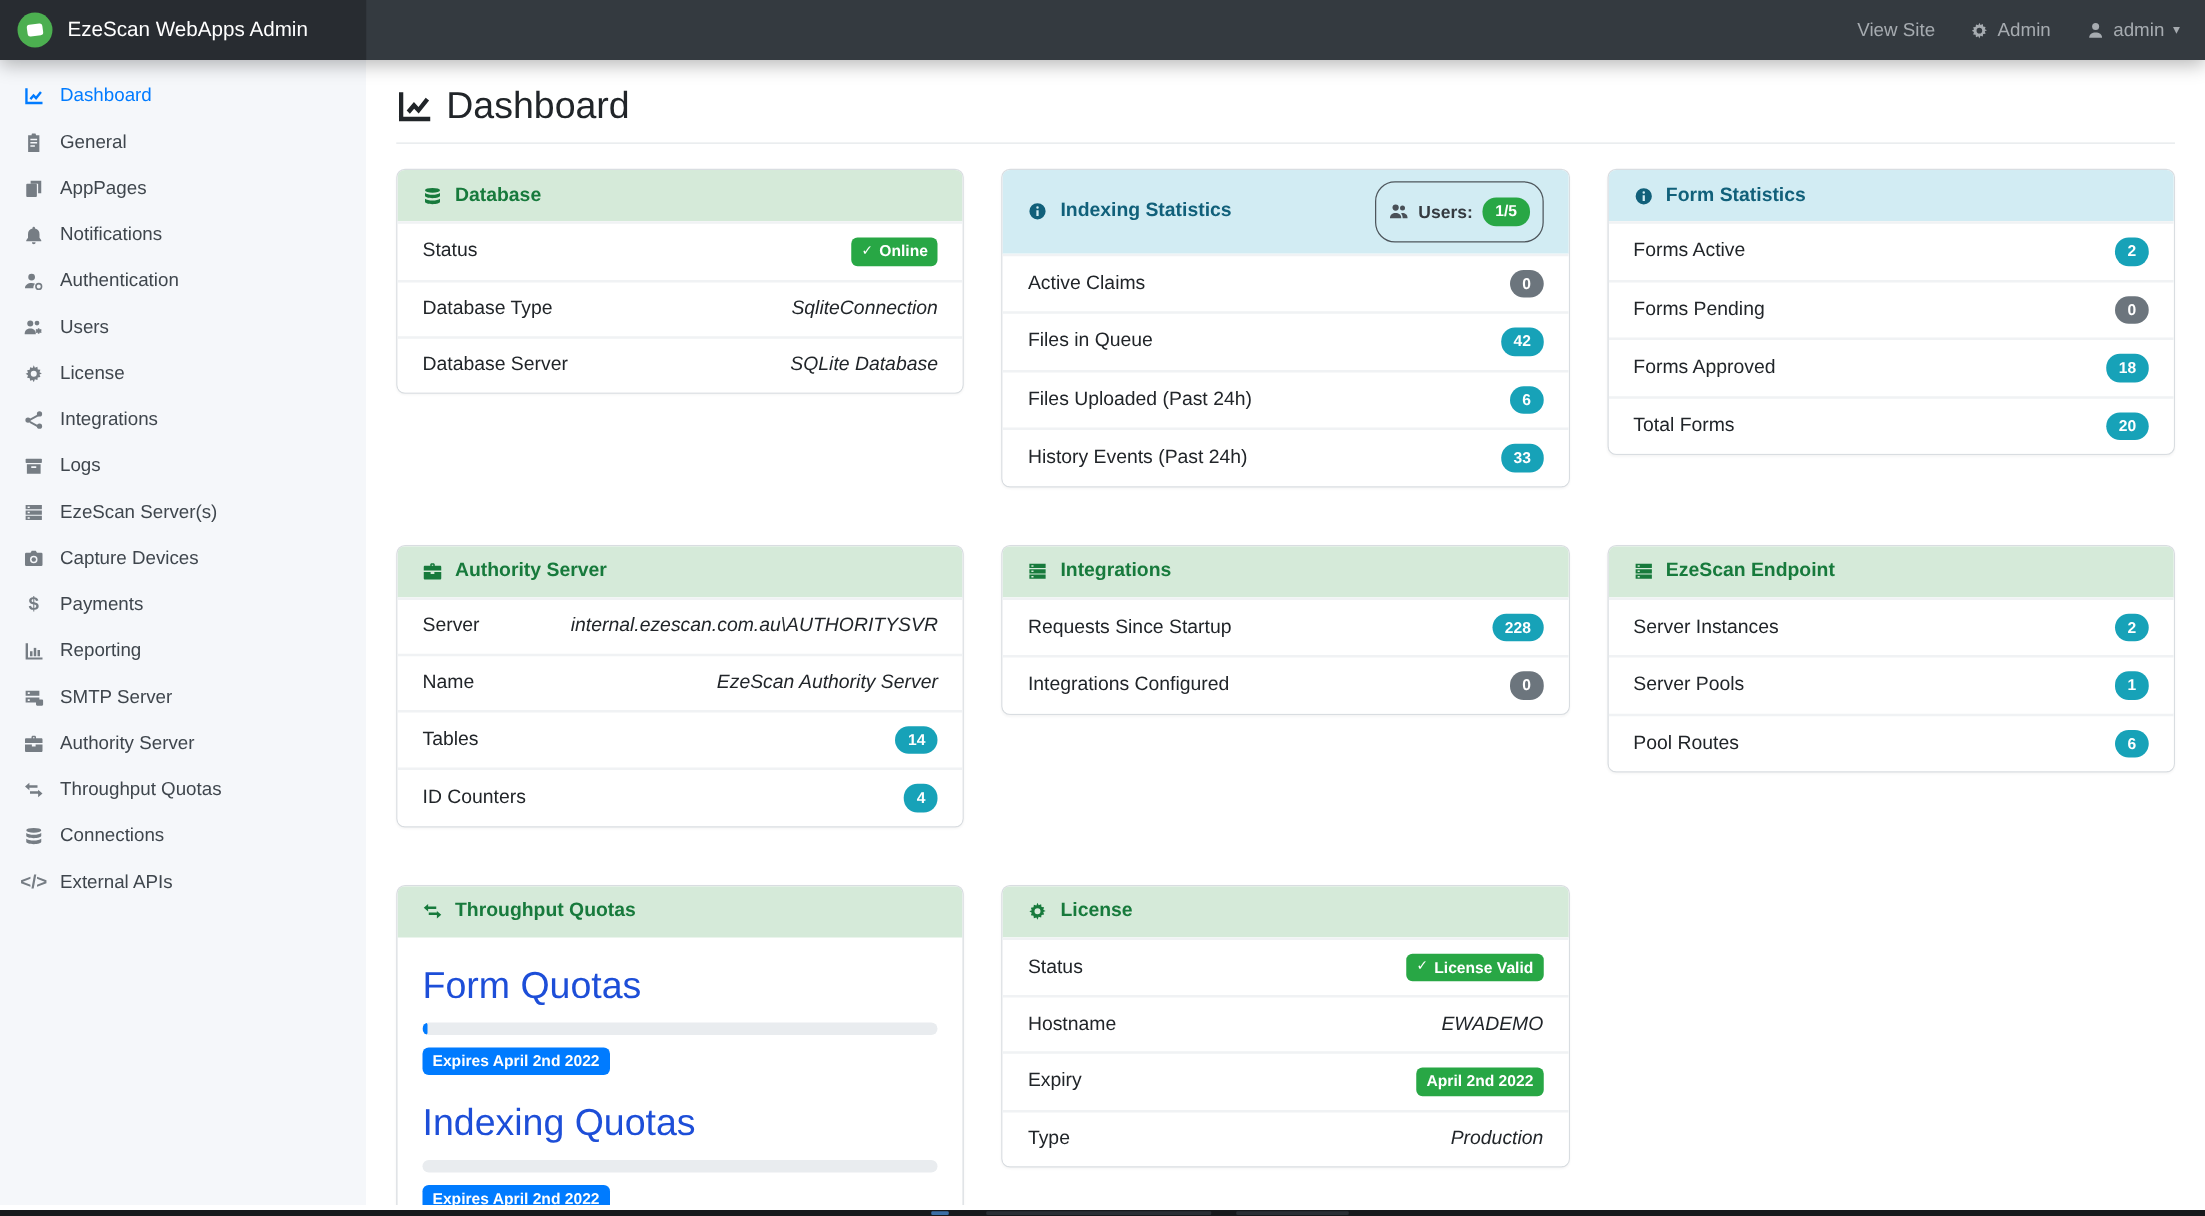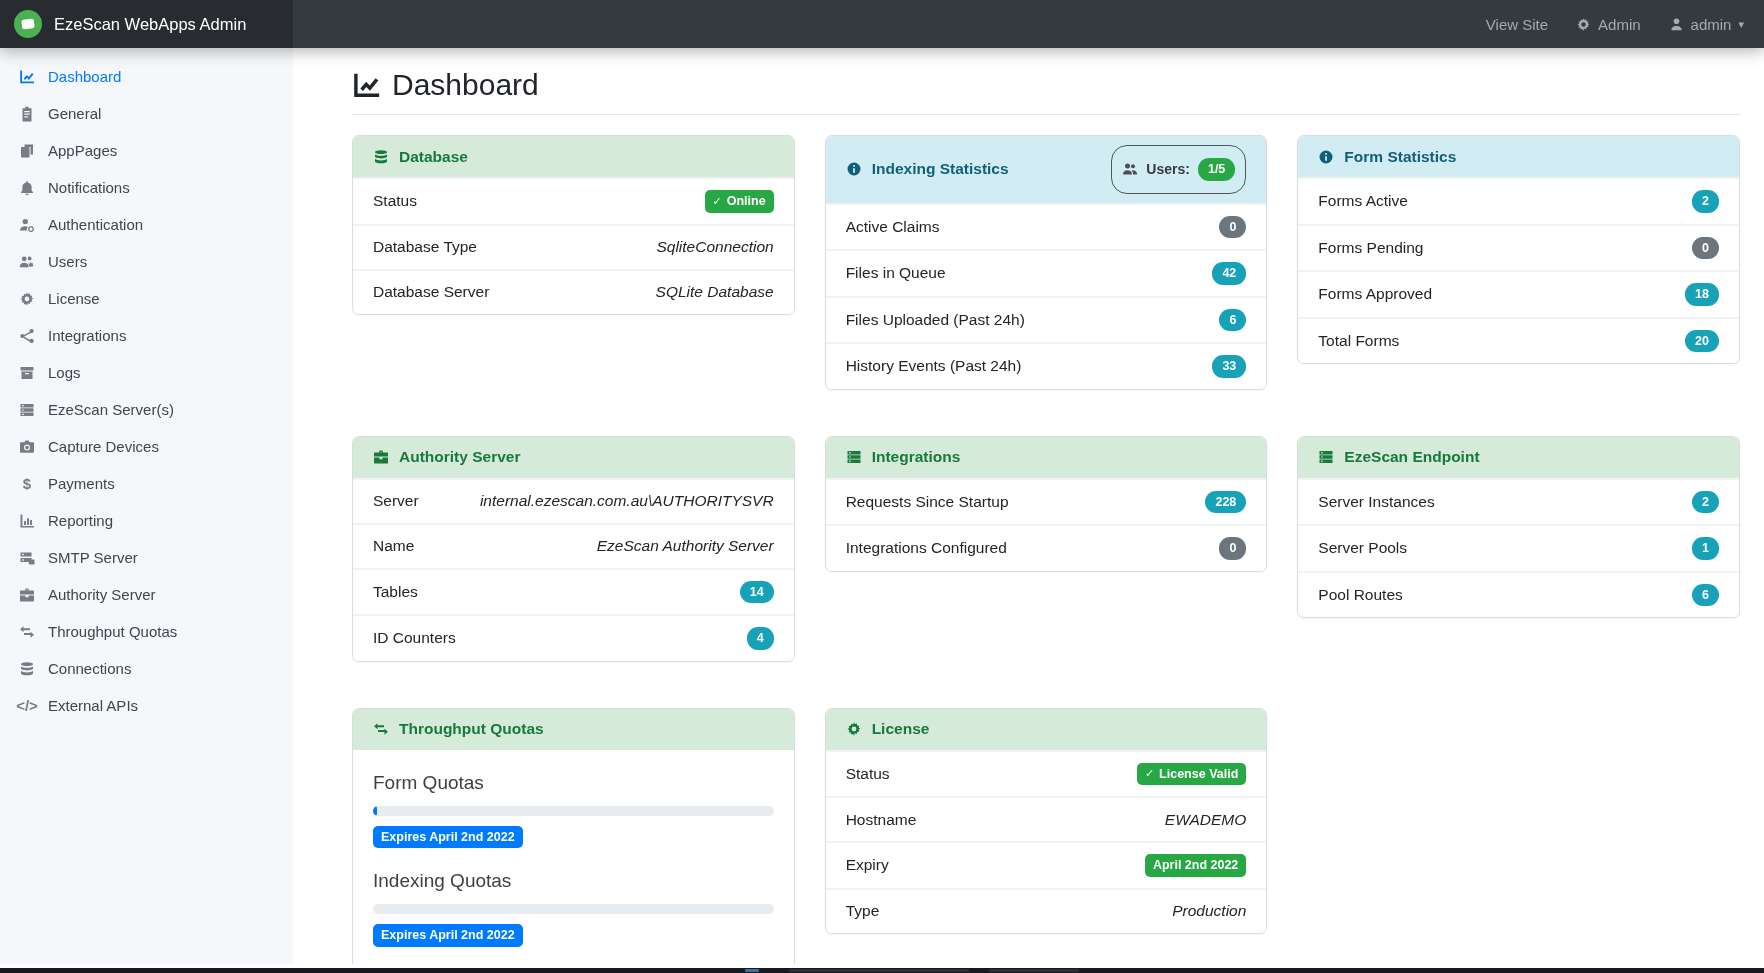--- a/index.html
+++ b/index.html
@@ -28,21 +28,21 @@
     margin-left: auto; display: flex; align-items: center; gap: 28px;
     padding-right: 20px;
   }
   .nav-link {
     color: #a6abb0; font-size: 15px; text-decoration: none; cursor: pointer;
     display: inline-flex; align-items: center; gap: 7px; justify-content: center;
   }
   .nav-link .icn svg { width: 15px; height: 15px; display: block; }
   .caret { font-size: 11px; line-height: 1; }
   
-  .app { display: flex; height: 916px; gap: 35px; }
+  .app { display: flex; height: 916px; }
   
   .sidebar { width: 293px; flex: none; background: #f5f7fa; padding-top: 10px; }
   .side-item {
     display: flex; align-items: center; gap: 11px; height: 37px;
     padding-left: 17px; color: #3f464d; font-size: 15px; text-decoration: none;
     cursor: pointer;
   }
   .side-item .icn { width: 20px; flex: none; color: #767d84; display: inline-flex; justify-content: center; }
   .side-item .icn svg { width: 16px; height: 16px; display: block; }
   .side-item.active, .side-item.active .icn { color: #007bff; }
@@ -88,21 +88,21 @@
   .crow .val { font-style: italic; color: #212529; }
   .badge {
     display: inline-flex; align-items: center; color: #fff; font-weight: 700;
     font-size: 12.5px; line-height: 1;
   }
   .badge.pill { padding: 5px 10px; border-radius: 11px; }
   .badge.tag  { padding: 5px 8px;  border-radius: 5px;  }
   .badge .check { font-size: 11px; margin-right: 5px; }
   
   .quota-body { padding: 14px 20px 24px 20px; }
-  .quota-heading { font-size: 19px; font-weight: 400; color: #404040; margin: 8px 0 12px 0; }
+  .quota-heading { font-size: 30px; font-weight: 400; color: #1d4ed8; margin: 8px 0 12px 0; }
   .progress { height: 10px; background: #e9ecef; border-radius: 5px; overflow: hidden; margin-bottom: 10px; }
   .progress-fill { height: 100%; background: #007bff; border-radius: 5px; }
   .quota-block + .quota-block { margin-top: 22px; }
   
   .bottom-strip {
     position: fixed; left: 0; bottom: 0; width: 100%; height: 5px;
     background: #17191c; z-index: 50; display: flex; align-items: center;
   }
   .bottom-strip .blip { height: 3px; border-radius: 1px; }
 </style>

